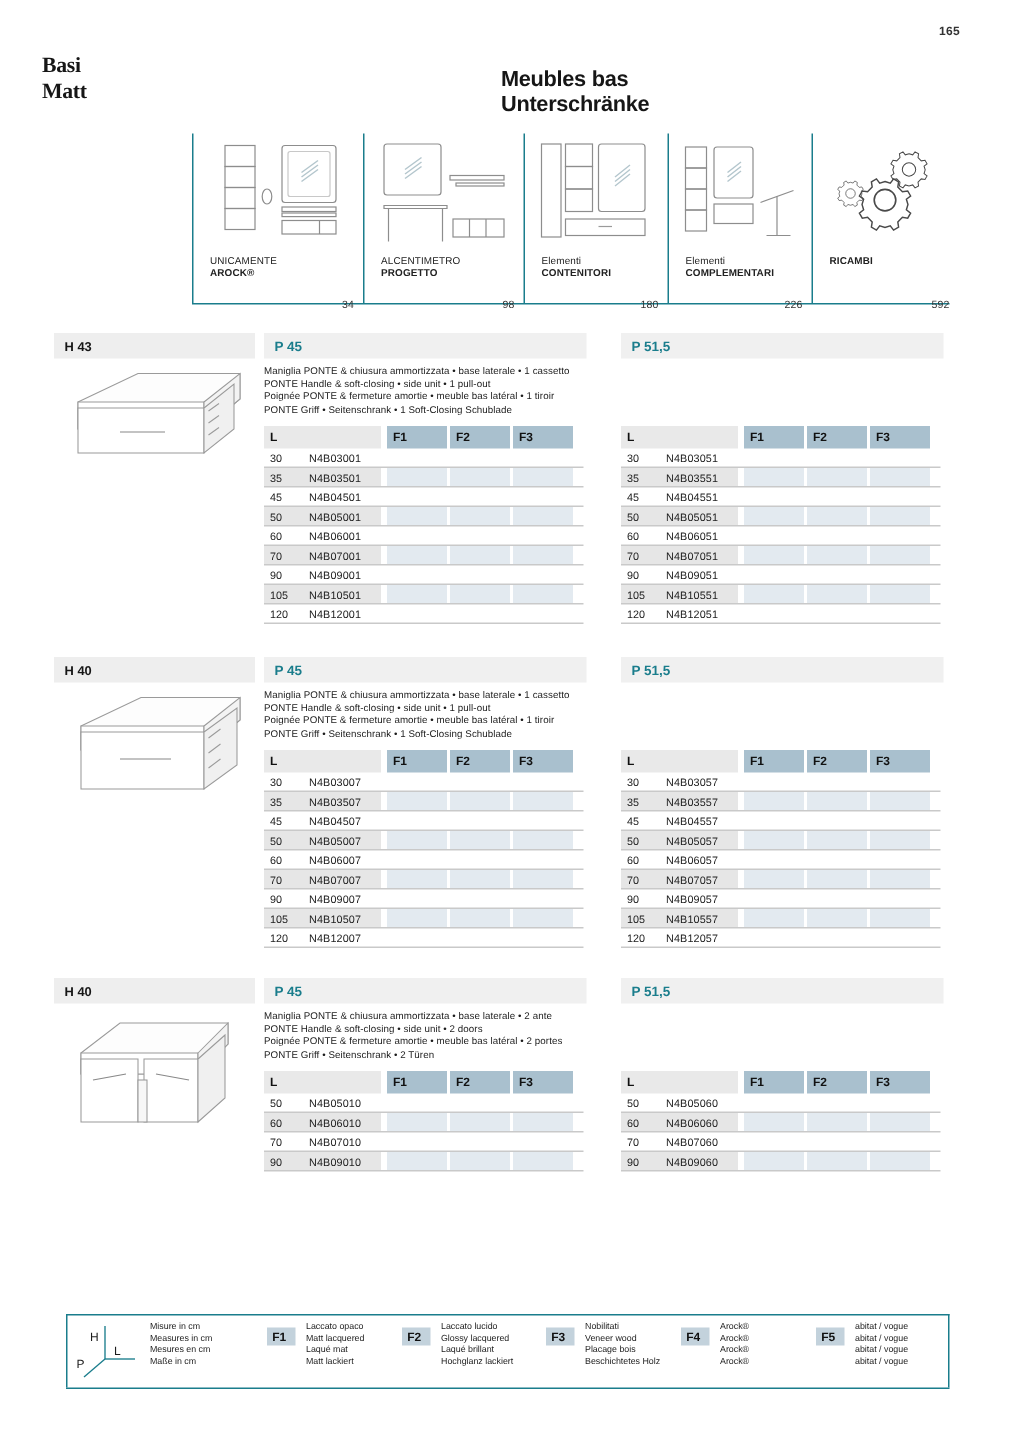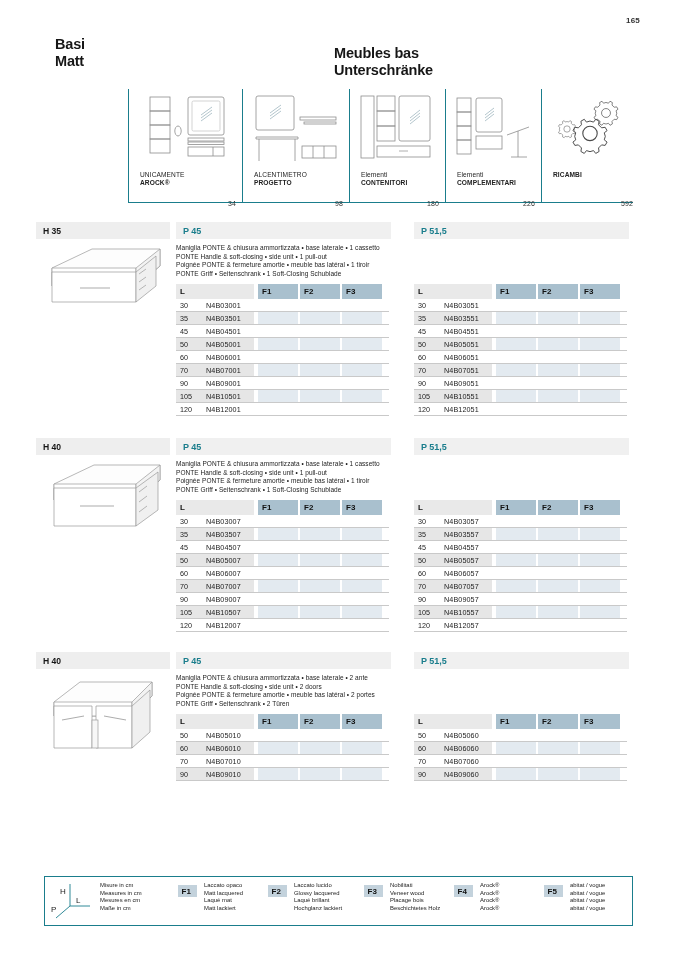--- a/index.html
+++ b/index.html
@@ -14,21 +14,21 @@
 
   
   .page-number {
     position: absolute; top: 16px; right: 37px;
     font-size: 8px; font-weight: 700; color: #333;
     letter-spacing: .2px;
   }
 
   
   .title-block { position: absolute; font-size: 14.5px; font-weight: 700; line-height: 17px; letter-spacing: -.2px; color: #161616; }
-  .title-left  { left: 55px;  top: 36px; }
+  .title-left  { left: 28px;  top: 36px; font-family: Liberation Serif, serif; }
   .title-right { left: 334px; top: 45px; }
 
   
   .navstrip { position: absolute; left: 128px; top: 89px; width: 505px; height: 118px; }
   .nav-rule {
     position: absolute; left: 0; top: 113px; width: 505px;
     height: 1.4px; background: #1a7d8c;
   }
   .nav-col { position: absolute; top: 0; height: 118px; }
   .nav-div {
@@ -304,21 +304,21 @@
       </div>
       <div class="nav-label bold-all">
         <span class="l1">RICAMBI</span>
       </div>
       <div class="nav-page" style="right:0px;">592</div>
     </div>
   </div>
 
   <div class="section" style="top:222px;">
     <div class="hbar">
-      <span>H 35</span>
+      <span>H 43</span>
     </div>
     <div class="thumb">
       <svg viewBox="0 0 128 62" width="128" height="62">
         <g fill="#fdfdfd" stroke="#9a9a9a" stroke-width="0.7">
           <path d="M12 24 L52 5 L120 5 L120 22 L96 42 L12 42 Z"></path>
           <path d="M12 24 L96 24 L96 42 L12 42 Z" fill="#ffffff"></path>
           <path d="M96 24 L120 5 L120 22 L96 42 Z" fill="#f3f3f3"></path>
           <path d="M12 28 L96 28 L96 58 L12 58 Z" fill="#ffffff"></path>
           <path d="M96 28 L116 12 L116 42 L96 58 Z" fill="#f0f0f0"></path>
           <line x1="40" y1="44" x2="70" y2="44" stroke="#888"></line>

